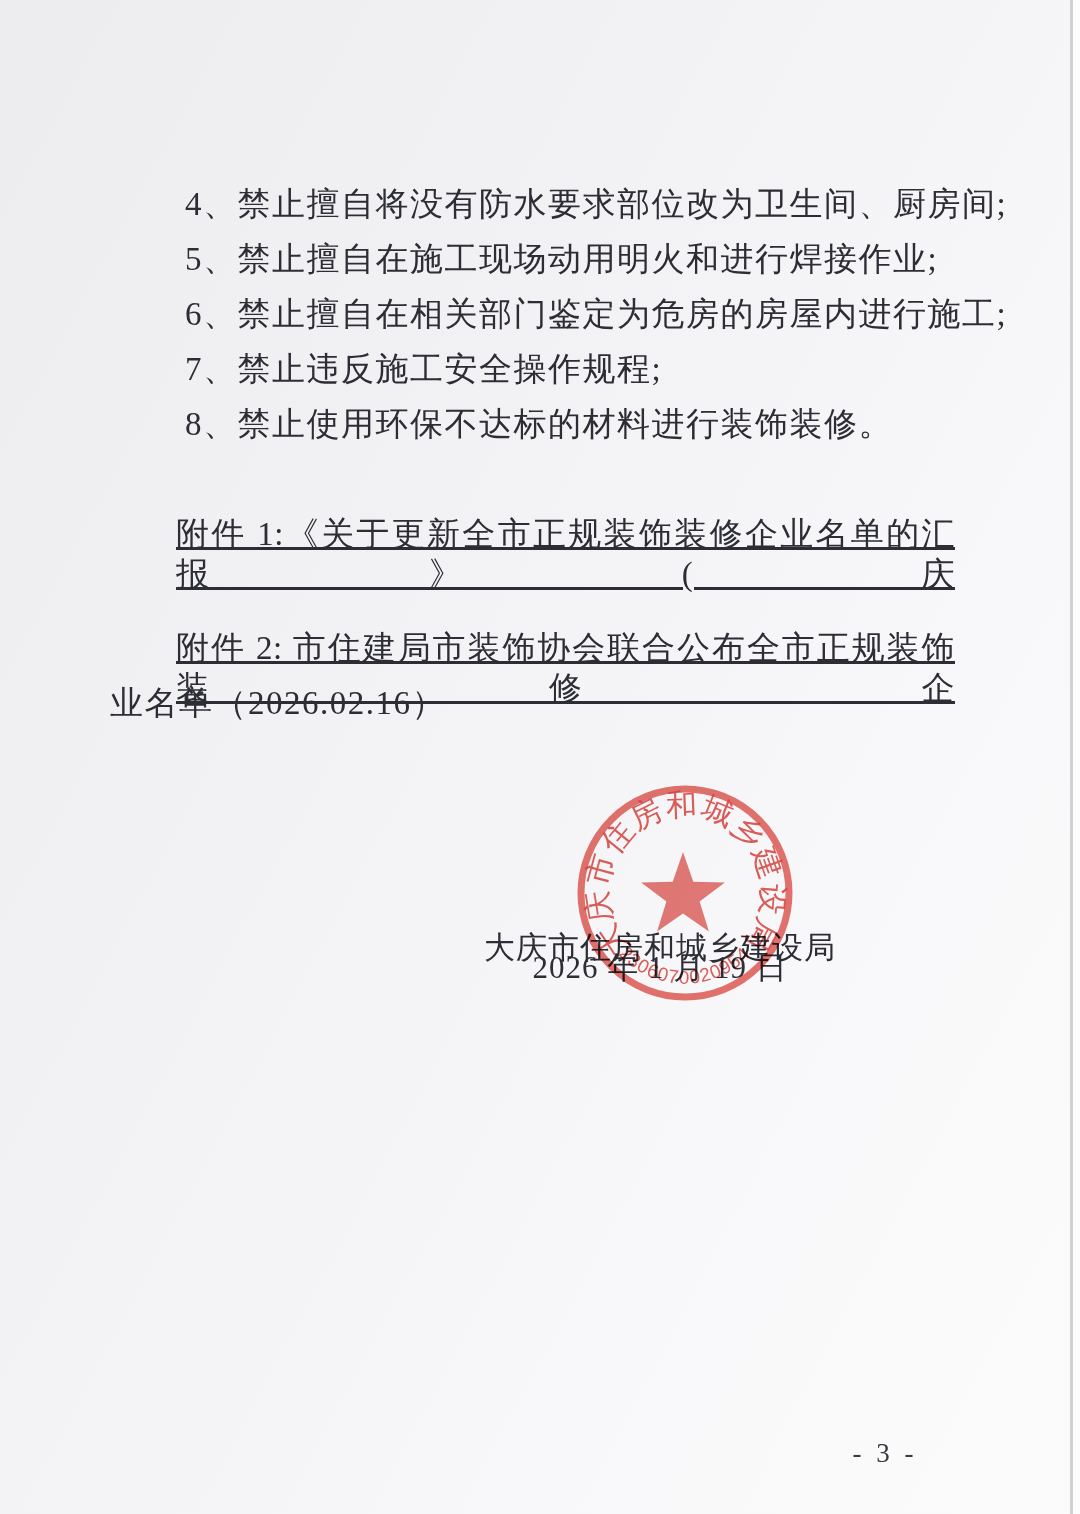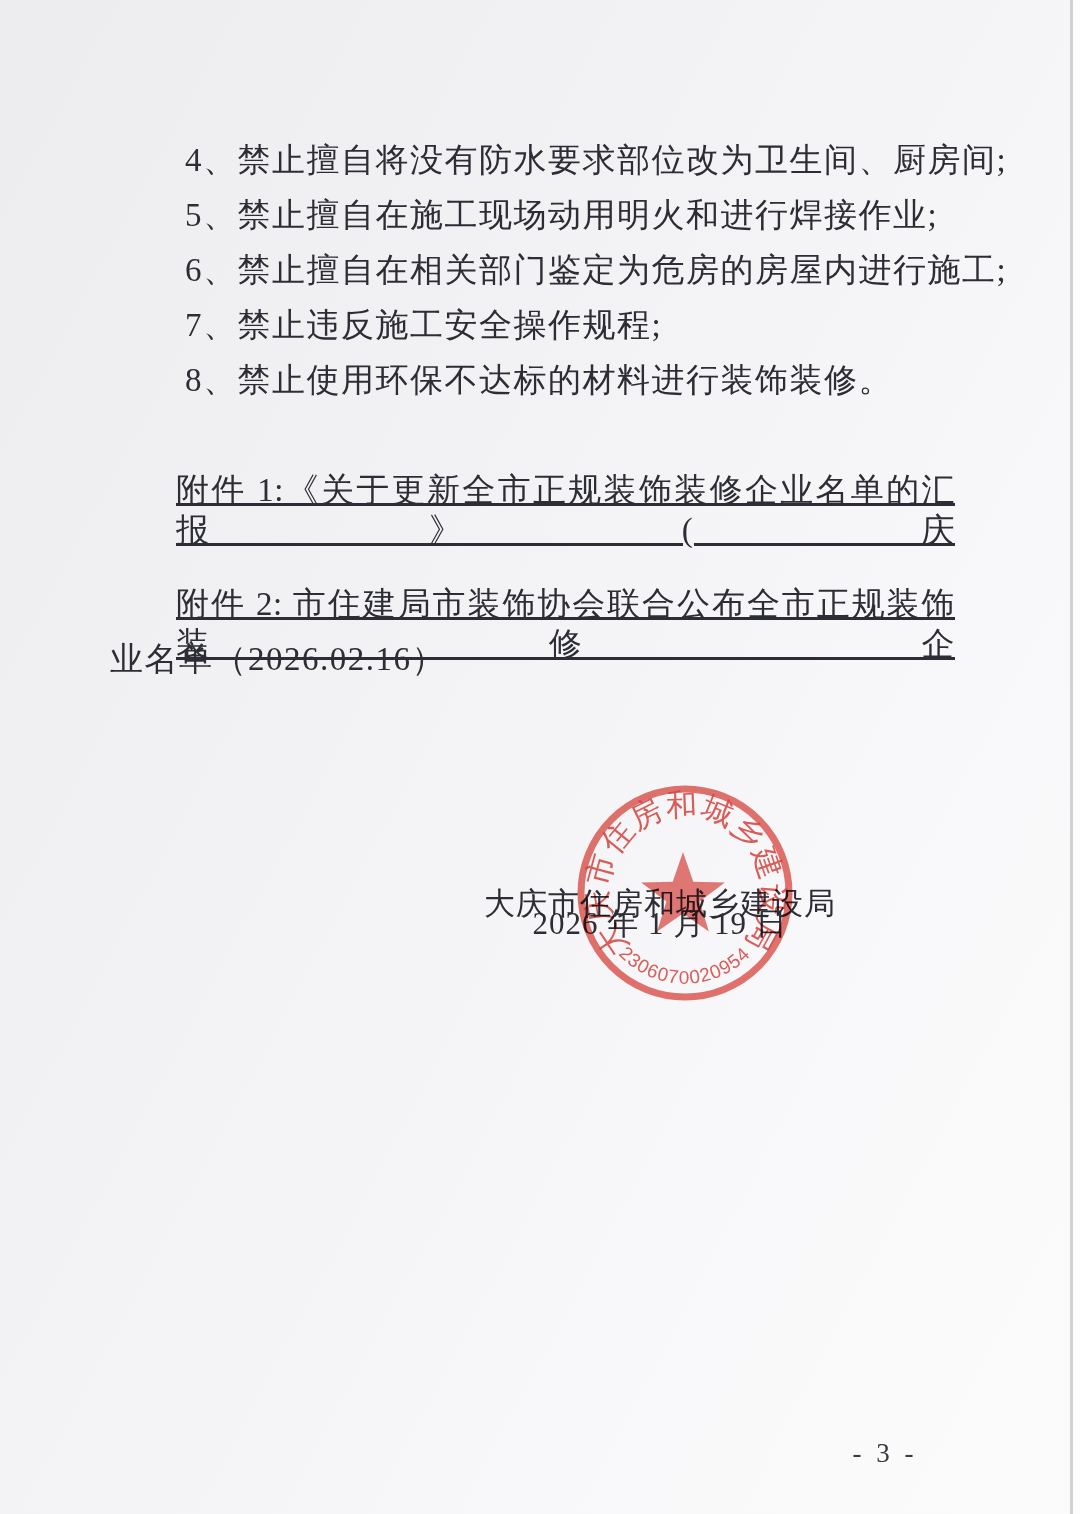--- a/index.html
+++ b/index.html
@@ -13,20 +13,21 @@
   }
   .edge-line{position:absolute;top:0;bottom:0;left:1070px;width:3px;background:#d0d1d5;}
   .edge-white{position:absolute;top:0;bottom:0;left:1073px;right:0;background:#fcfcfd;}
 
   .doc-line{
     position:absolute;
     font-size:33px;
     line-height:40px;
     letter-spacing:1.5px;
     white-space:nowrap;
+    margin-top:44px;
   }
   .list-line{left:185px;}
   .att-line{left:110px;}
   .att-justify{
     width:779px;              
     padding-left:66px;
     white-space:normal;
     text-align:justify;
     text-align-last:justify;
     text-justify:inter-character;

